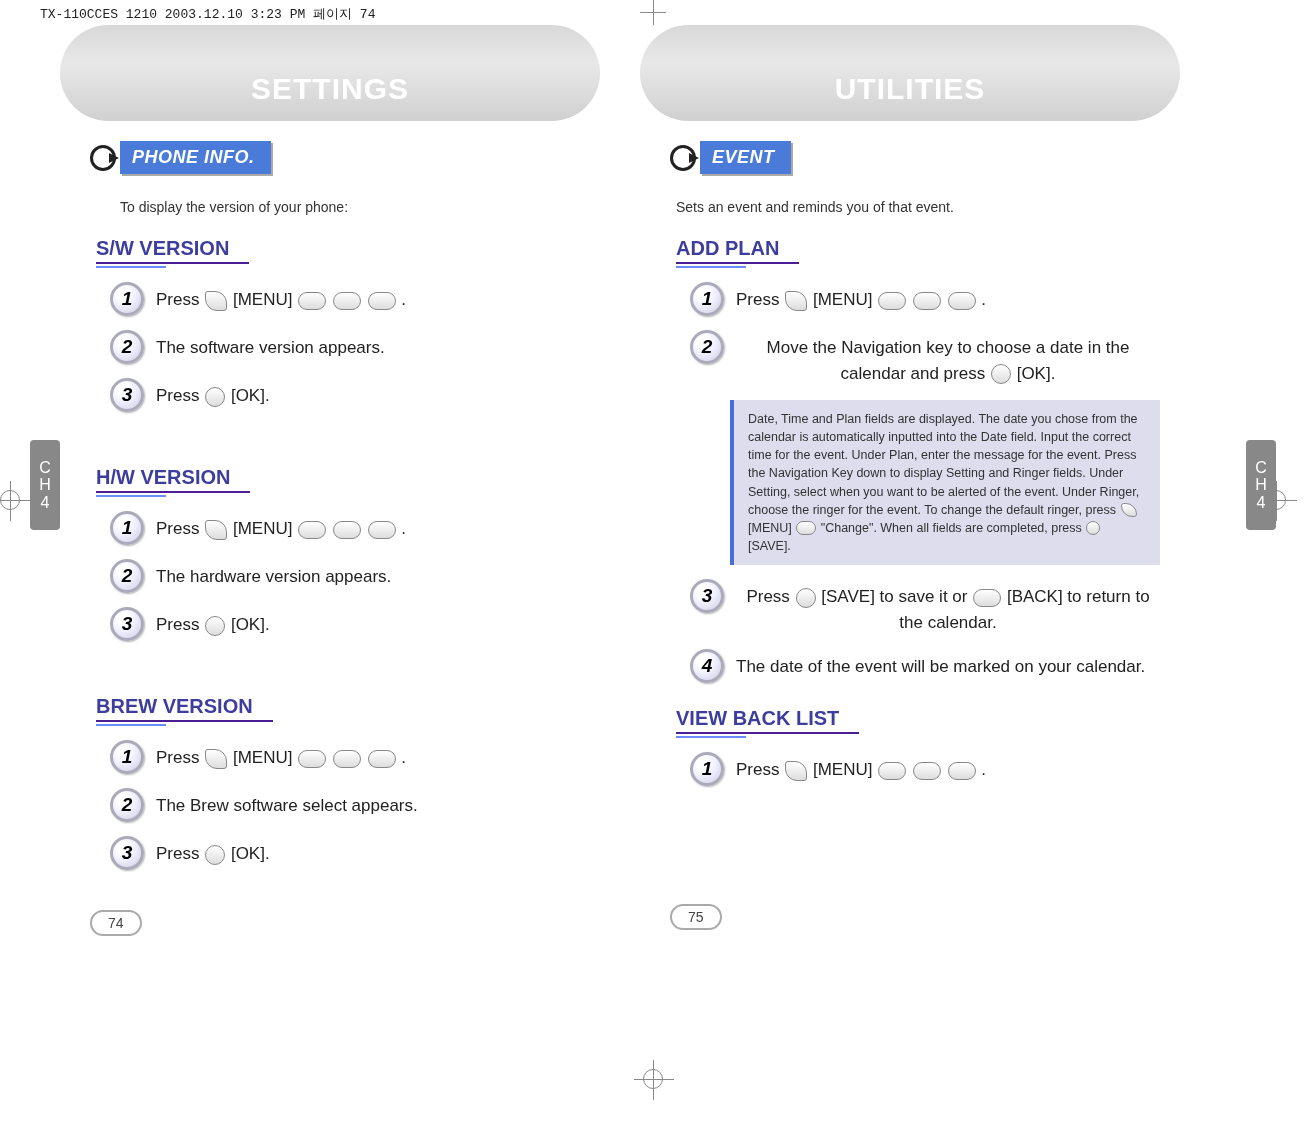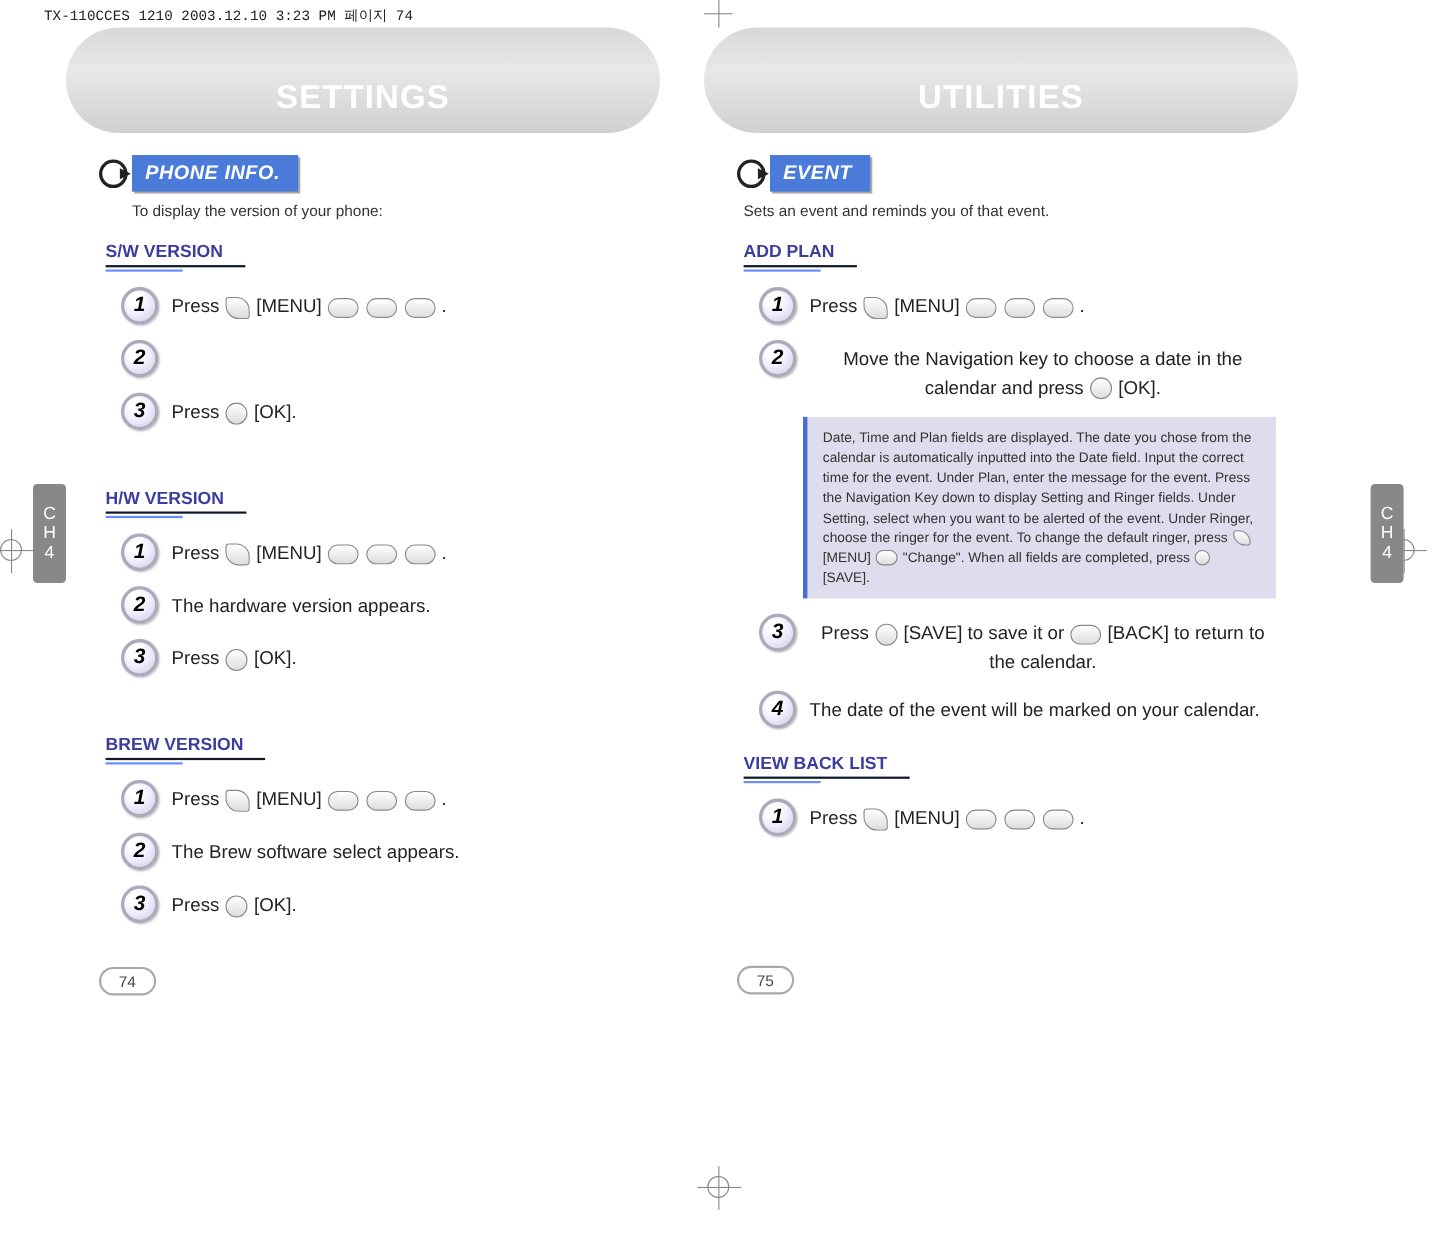--- a/index.html
+++ b/index.html
@@ -126,21 +126,21 @@
       border-radius: 4px;
     }
     .side-tab.left { left: 30px; }
     .side-tab.right { right: 30px; }
     .content {
       padding: 0 20px 0 30px;
     }
     .section-tag {
       display: inline-flex;
       align-items: center;
-      margin-bottom: 4px;
+      margin-bottom: 20px;
       text-align: center;
     }
     .section-bullet {
       width: 26px;
       height: 26px;
       border: 3px solid #222;
       border-radius: 50%;
       margin-right: 4px;
       position: relative;
     }
@@ -165,24 +165,24 @@
       box-shadow: 2px 2px 0 #aaa;
       letter-spacing: 0.5px;
     }
     .section-desc {
       font-size: 14px;
       color: #333;
       margin: 5px 0 12px 30px;
     }
     .subheading {
       color: #3d3d9e;
-      font-size: 16px;
+      font-size: 20px;
       font-weight: bold;
       margin: 10px 0 4px 0;
-      border-bottom: 2px solid #0f172a;
+      border-bottom: 2px solid #4c1d95;
       display: inline-block;
       padding-bottom: 2px;
       padding-right: 20px;
       position: relative;
       margin-left: 6px;
     }
     .subheading::after {
       content: '';
       position: absolute;
       left: 0;
@@ -317,20 +317,21 @@
           <span> [MENU] </span>
           <span class="key-icon"></span>
           <span class="key-icon"></span>
           <span class="key-icon"></span>
           <span>.</span>
         </div>
       </div>
 
       <div class="step-row">
         <div class="step-num">2</div>
+        <div class="step-text">The software version appears.</div>
       </div>
 
       <div class="step-row">
         <div class="step-num">3</div>
         <div class="step-text">
           <span>Press </span>
           <span class="key-icon round"></span>
           <span> [OK].</span>
         </div>
       </div>

